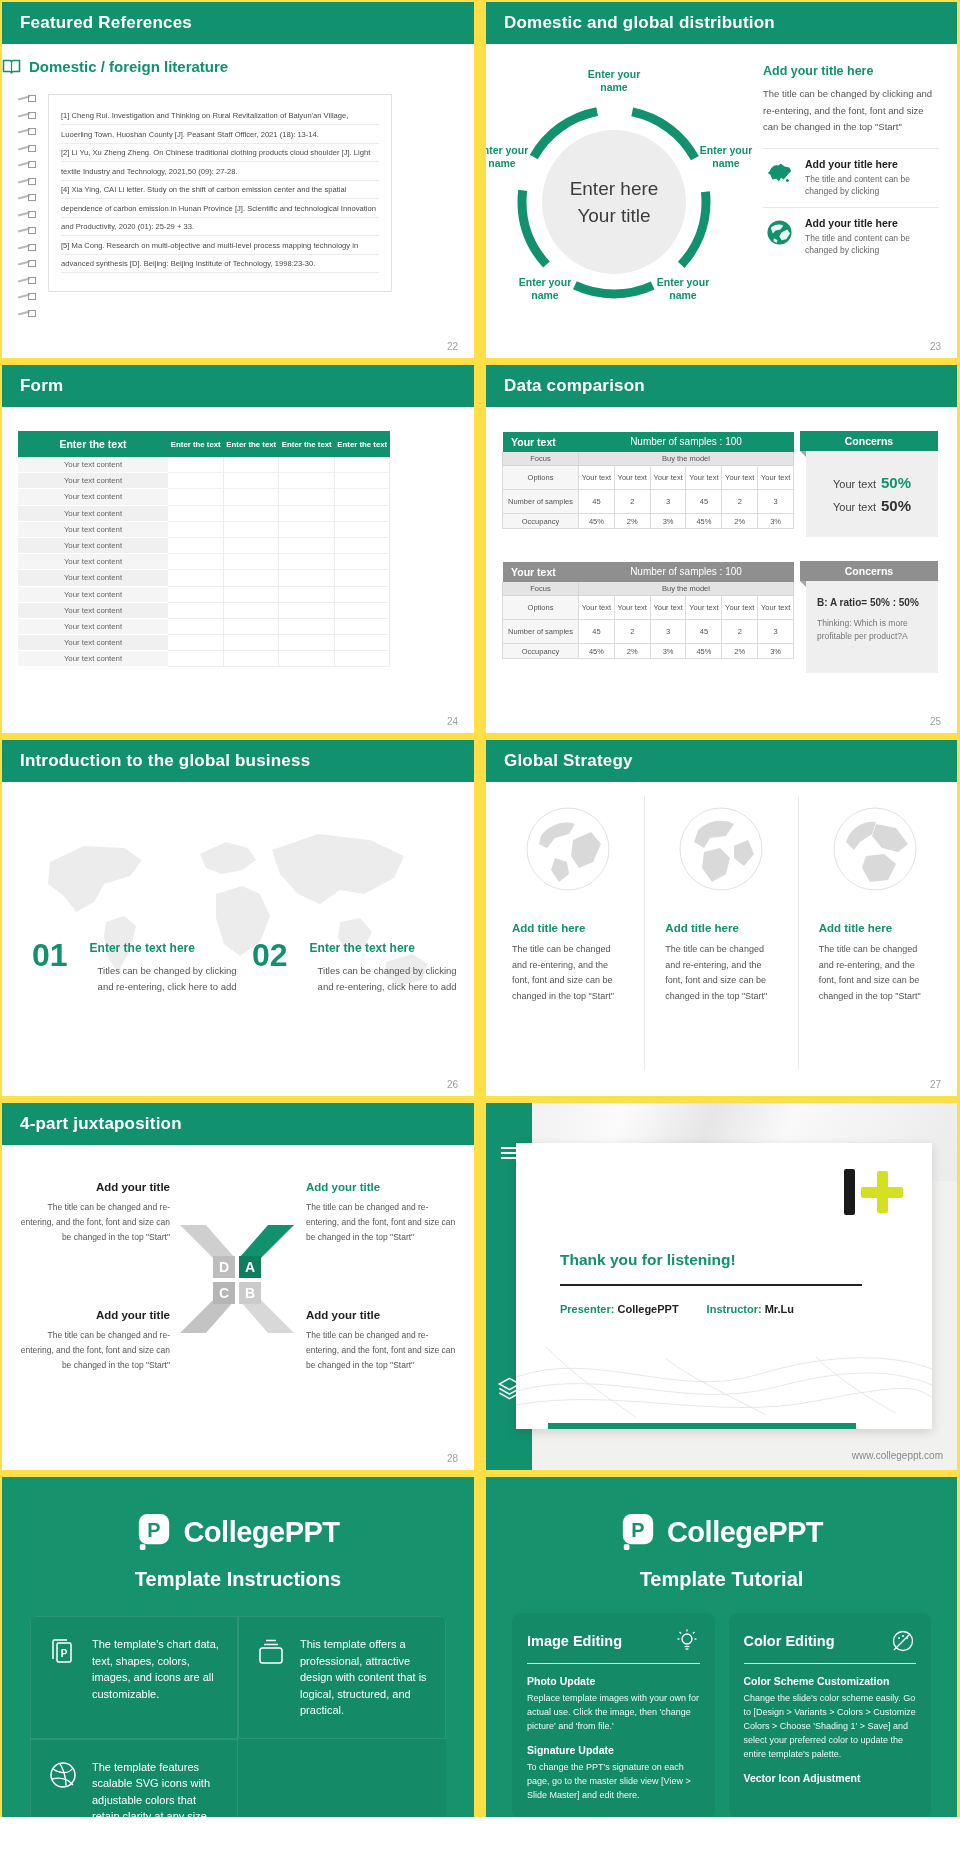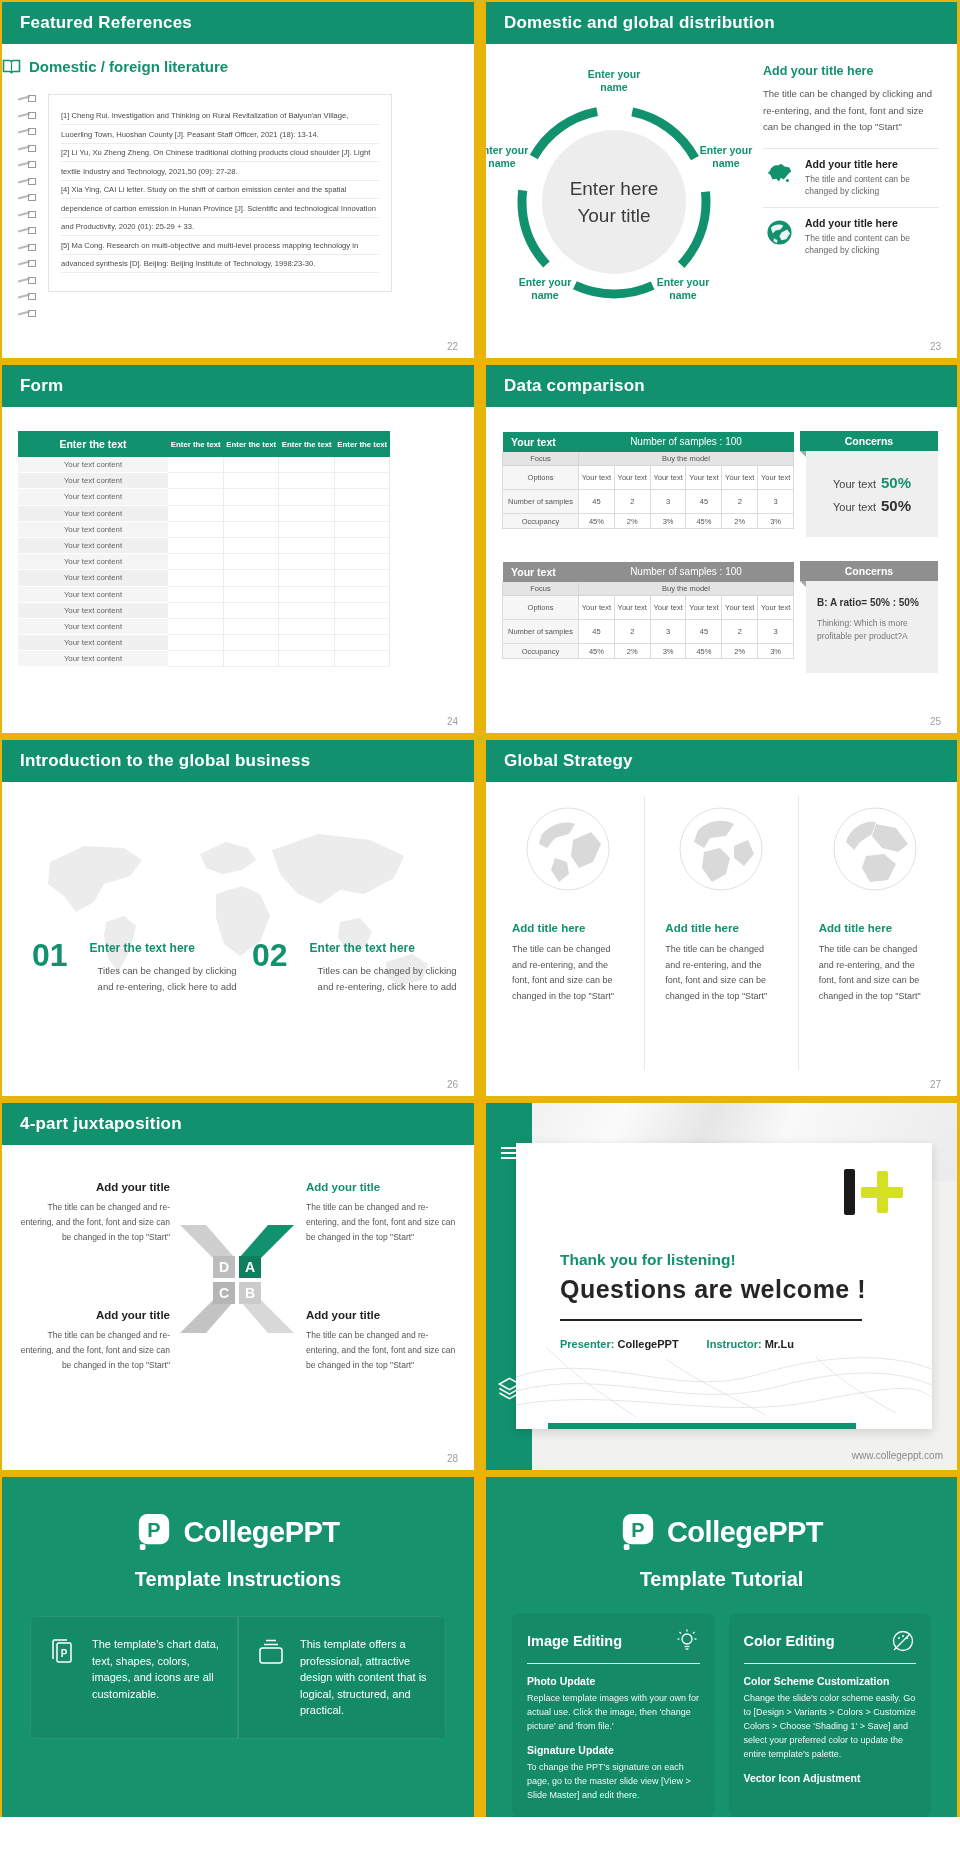--- a/index.html
+++ b/index.html
@@ -1,19 +1,19 @@
 <!DOCTYPE html>
 <html><head>
 <meta charset="utf-8">
 <style>
   :root{ --g:#12916E; --gd:#0E7E5C; --pg:#16936D; --gray:#8F8F8F; }
   *{box-sizing:border-box;}
   html,body{margin:0;padding:0;}
   body{font-family:"Liberation Sans",sans-serif;}
-  .page{width:960px;height:1817px;background:#eab308;position:relative;overflow:hidden;}
+  .page{width:960px;height:1817px;background:#fde047;position:relative;overflow:hidden;}
   .grid{display:grid;grid-template-columns:472px 471px;grid-template-rows:356px 368px 356px 367px 372px;gap:7px 12px;padding:2px;}
   .slide{background:#fff;position:relative;overflow:hidden;}
   .bar{height:42px;background:var(--g);color:#fff;display:flex;align-items:center;padding:0 18px;font-size:17px;font-weight:bold;letter-spacing:.2px;}
   .pg{position:absolute;right:16px;bottom:6px;font-size:10px;color:#9f9f9f;}
 
   
   .ref-head{position:absolute;left:0;top:56px;display:flex;gap:8px;align-items:center;color:var(--g);font-weight:bold;font-size:15px;}
   .rings{position:absolute;left:16px;top:92px;display:flex;flex-direction:column;gap:8.5px;}
   .ring{width:18px;height:8px;position:relative;}
   .ring::before{content:"";position:absolute;left:0;top:3px;width:12px;height:2px;background:#b9b9b9;transform:rotate(-14deg);}
@@ -574,21 +574,20 @@
       </svg>
     </div>
     <div class="tcard">
       <div class="iplus">
         <span class="ib"></span>
         <span class="pv"></span>
         <span class="ph"></span>
       </div>
       <div class="ttxt">
         <h3>Thank you for listening!</h3>
-        <h2>Questions are welcome !</h2>
         <hr class="tline">
         <div class="pres">
           <span><span class="lab">Presenter:</span> <b>CollegePPT</b></span>
           <span><span class="lab">Instructor:</span> <b>Mr.Lu</b></span>
         </div>
       </div>
       <svg class="mesh" width="416" height="84" viewBox="0 0 416 84">
         <g fill="none" stroke="#e0e0e0" stroke-width=".8">
           <path d="M0 40 C80 12 160 62 240 38 S380 18 416 32"></path>
           <path d="M0 54 C90 30 170 74 260 50 S390 38 416 48"></path>
@@ -622,20 +621,29 @@
             </svg>
         <p>The template's chart data, text, shapes, colors, images, and icons are all customizable.</p>
       </div>
       <div class="cell">
         <svg class="cico" width="32" height="32" viewBox="0 0 32 32">
               <rect x="5" y="12" width="22" height="15" rx="2.5" fill="none" stroke="#fff" stroke-width="1.5"></rect>
               <line x1="9" y1="8.5" x2="23" y2="8.5" stroke="#fff" stroke-width="1.5"></line>
               <line x1="11" y1="4.5" x2="21" y2="4.5" stroke="#fff" stroke-width="1.5"></line>
             </svg>
         <p>This template offers a professional, attractive design with content that is logical, structured, and practical.</p>
+      </div>
+      <div class="cell">
+        <svg class="cico" width="32" height="32" viewBox="0 0 32 32">
+              <circle cx="16" cy="16" r="12" fill="none" stroke="#fff" stroke-width="1.5"></circle>
+              <path d="M6 10 c7 5 16 5 20 -1" fill="none" stroke="#fff" stroke-width="1.3"></path>
+              <path d="M5 20 c8 -2 16 0 21 6" fill="none" stroke="#fff" stroke-width="1.3"></path>
+              <path d="M13 4.5 c4 7 6 15 6 23" fill="none" stroke="#fff" stroke-width="1.3"></path>
+            </svg>
+        <p>The template features scalable SVG icons with adjustable colors that retain clarity at any size.</p>
       </div>
     </div>
   </section>
 
   <section class="panel">
     <div class="brand">
       <svg width="36" height="38" viewBox="0 0 38 40">
         <rect x="3" y="1" width="32" height="32" rx="9" fill="#fff"></rect>
         <text x="19" y="25" text-anchor="middle" fill="#16936D" font-size="21" font-weight="bold" font-family="Liberation Sans, sans-serif">P</text>
         <rect x="4" y="33" width="6" height="6" rx="1.5" fill="#fff"></rect>

